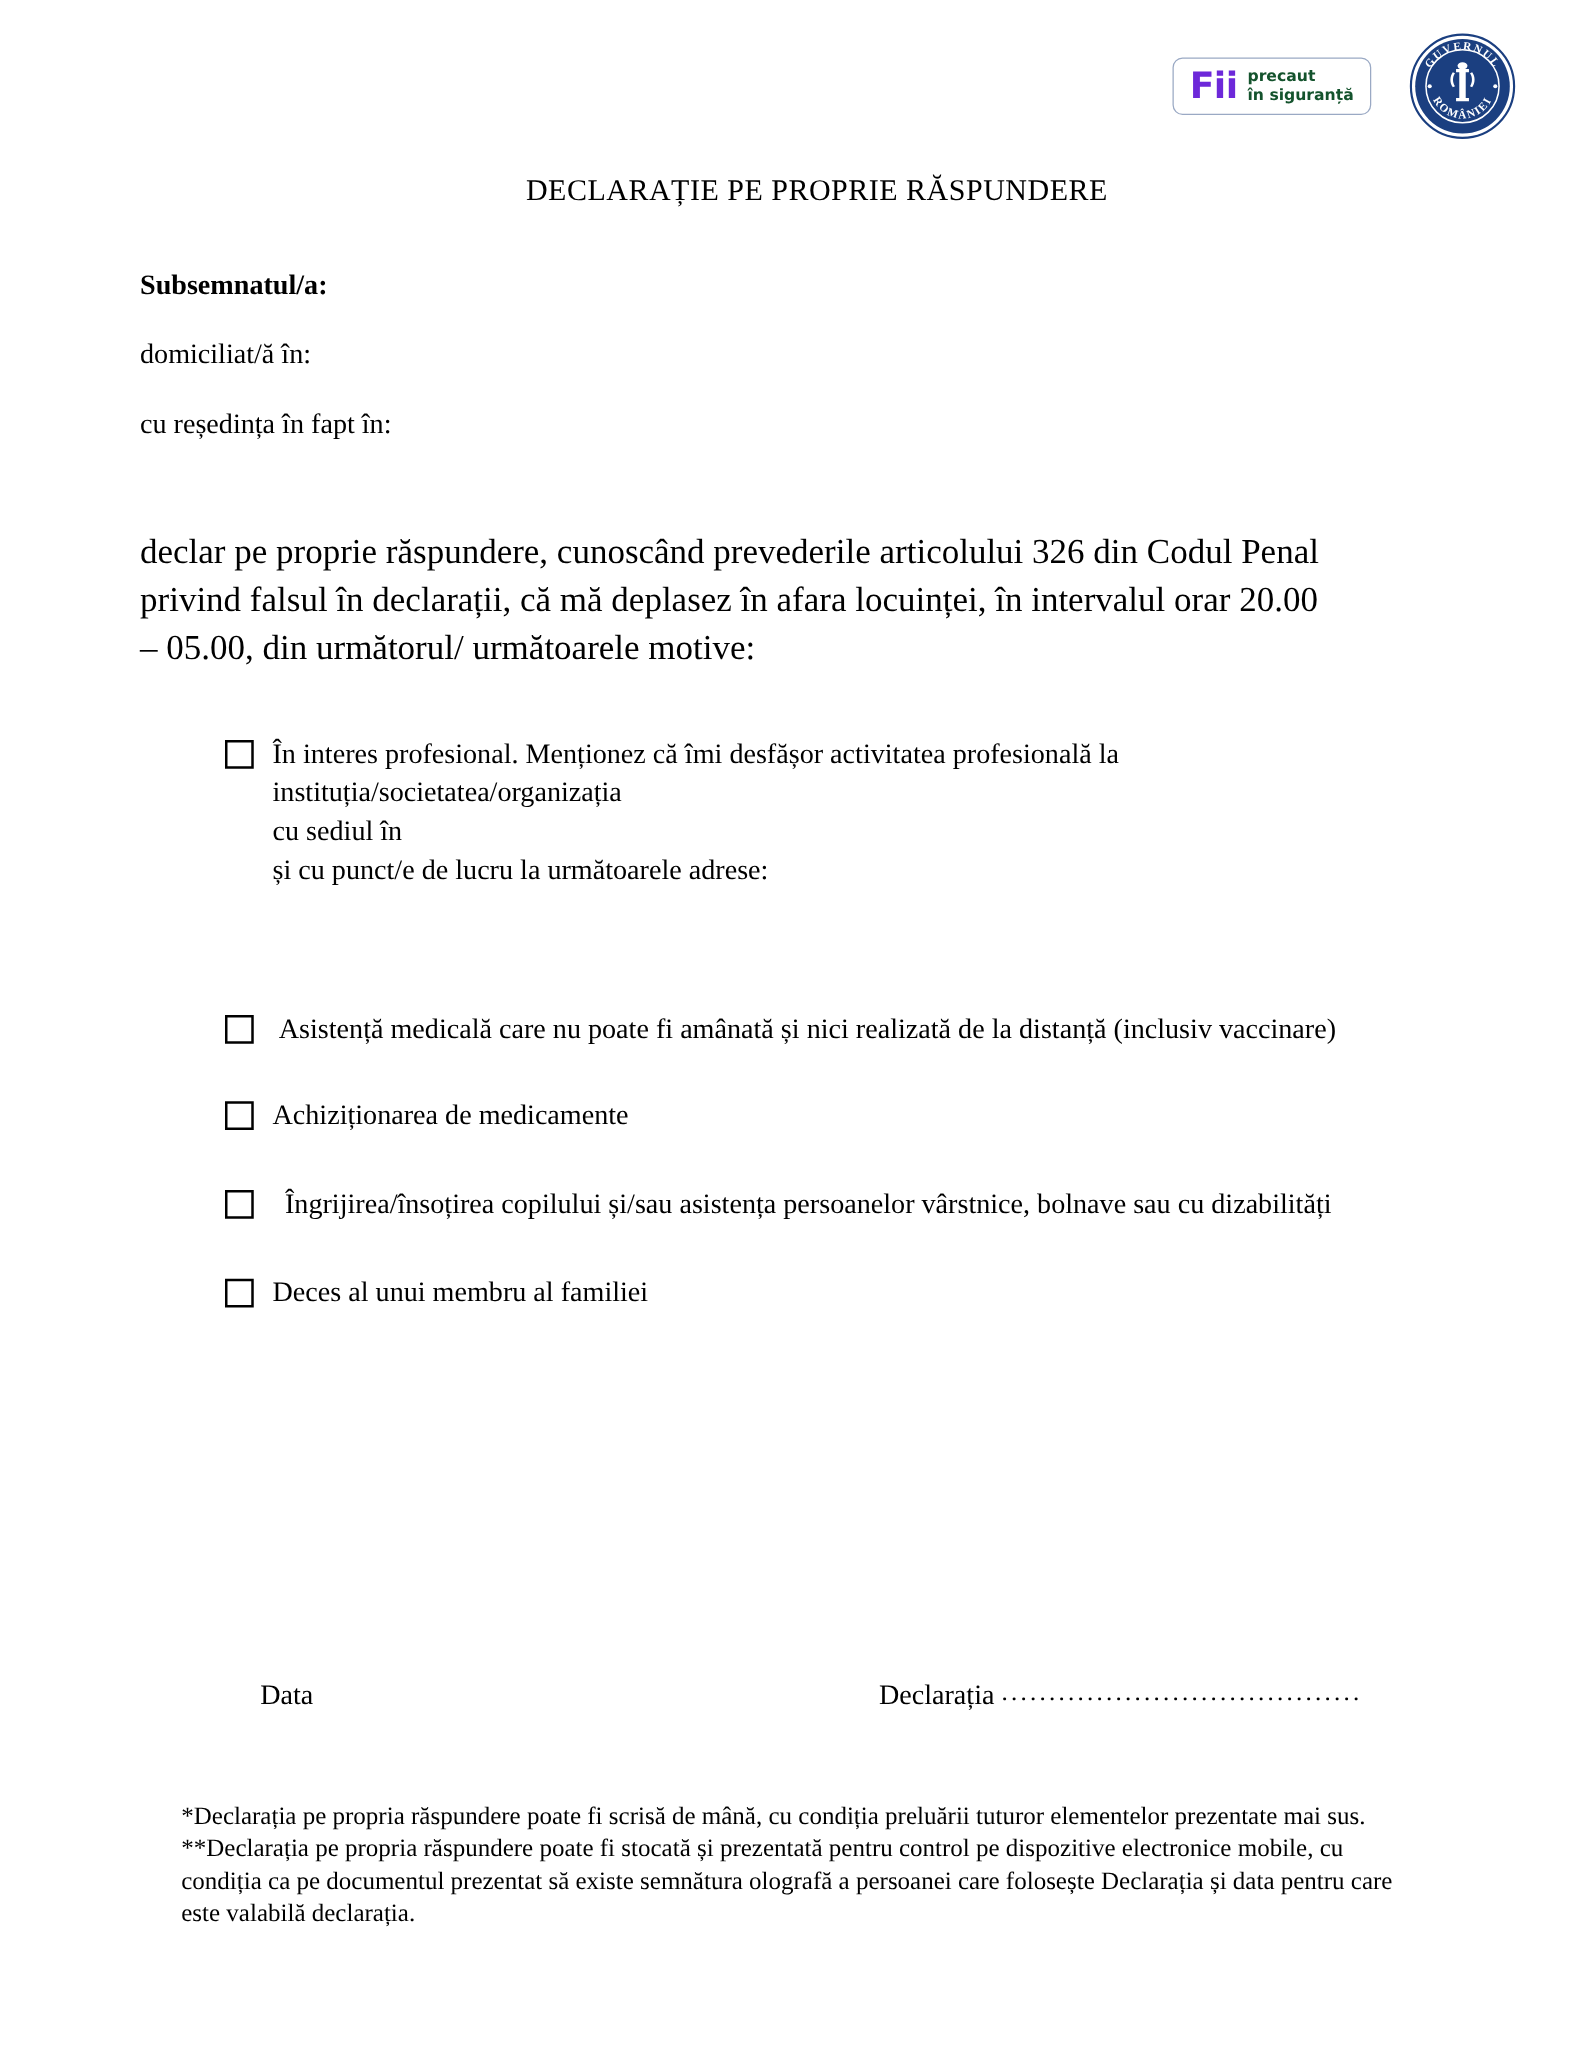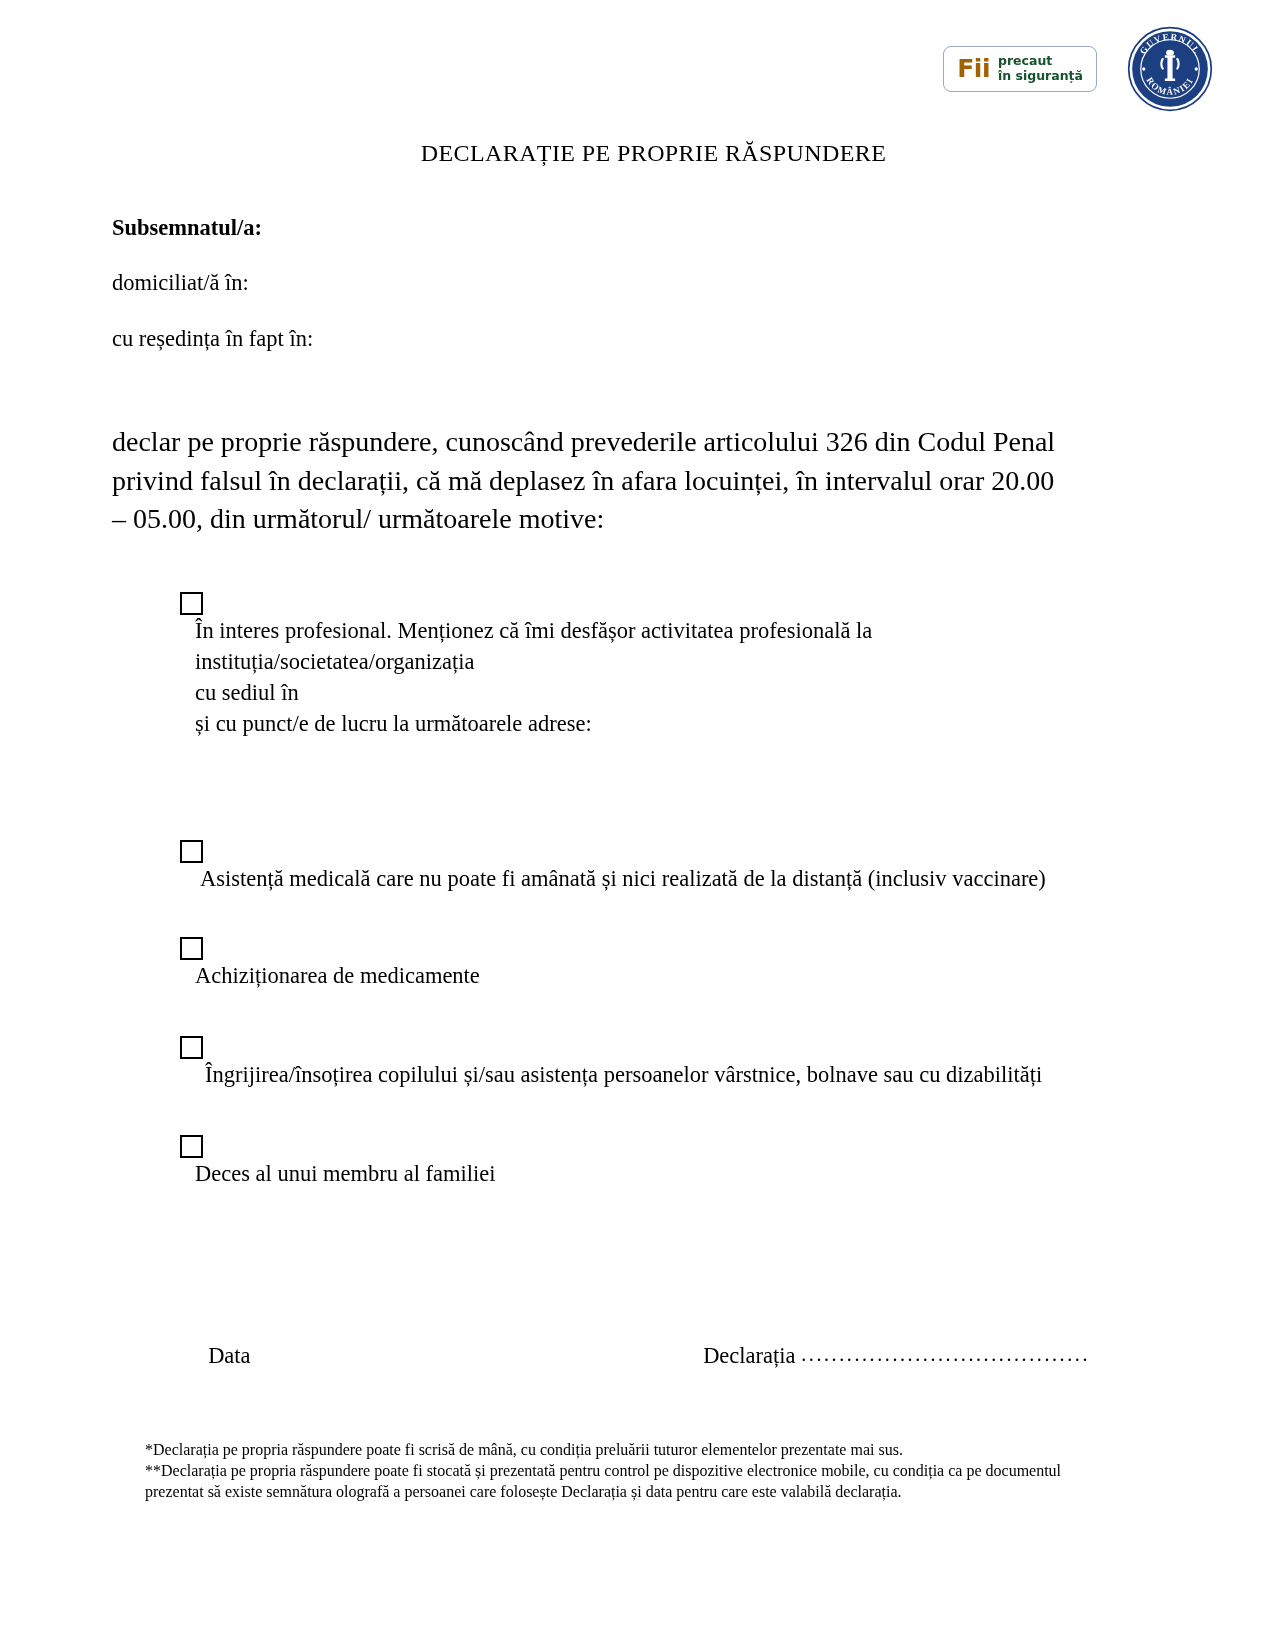--- a/index.html
+++ b/index.html
@@ -34,23 +34,23 @@
     gap: 8px;
     border: 1px solid #9aa9c4;
     border-radius: 8px;
     background: #ffffff;
     padding: 7px 13px 8px 13px;
     box-sizing: border-box;
   }
   .fii-word {
     font-family: "DejaVu Sans", "Liberation Sans", sans-serif;
     font-weight: bold;
-    font-size: 25px;
+    font-size: 29px;
     line-height: 1;
-    color: #a16207;
+    color: #6d28d9;
     letter-spacing: -0.5px;
   }
   .fii-lines {
     font-family: "DejaVu Sans", "Liberation Sans", sans-serif;
     font-weight: bold;
     font-size: 12.5px;
     line-height: 1.18;
     color: #14532d;
   }
   .seal {
@@ -101,21 +101,20 @@
 
   
   .options {
     margin-top: 48px;
     margin-left: 68px;
   }
   .option-row {
     display: flex;
     align-items: flex-start;
     margin-bottom: 38px;
-    flex-direction: column;
   }
   .checkbox {
     flex: 0 0 auto;
     width: 23px;
     height: 23px;
     border: 2.4px solid #000000;
     background: #ffffff;
     margin-top: 5px;
     box-sizing: border-box;
   }
@@ -148,21 +147,21 @@
     letter-spacing: 2.6px;
     font-size: 20px;
   }
 
   
   .footnotes {
     position: absolute;
     top: 1440px;
     left: 145px;
     width: 975px;
-    font-size: 16px;
+    font-size: 20px;
     line-height: 1.3;
   }
   .footnotes p { margin: 0; }
 </style>
 </head>
 <body>
 
 <div class="page">
 
   <div class="header-logos">

